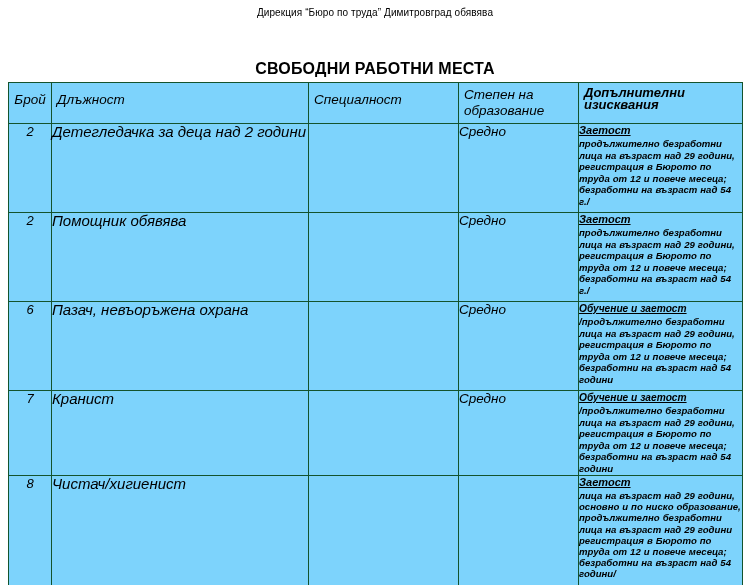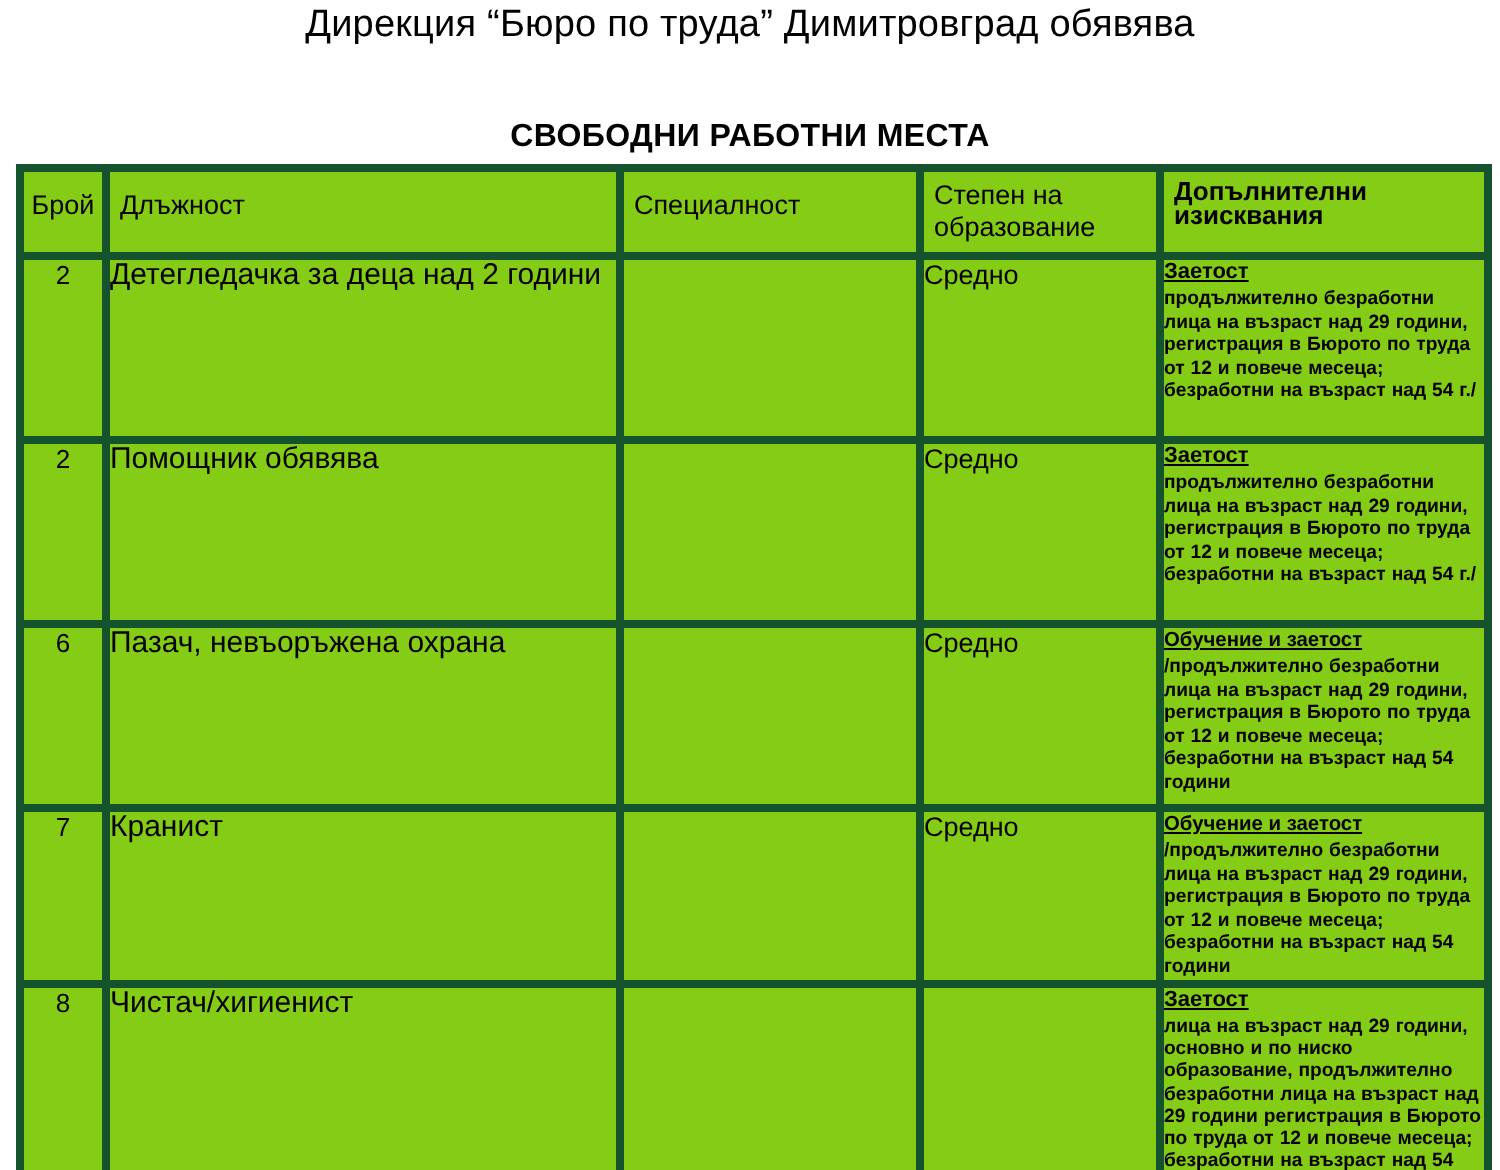--- a/index.html
+++ b/index.html
@@ -16,21 +16,21 @@
     color: #000000;
     -webkit-font-smoothing: antialiased;
   }
 
   
   .title-block {
     text-align: center;
     padding-top: 3px;
   }
   .title-line-1 {
-    font-size: 19px;
+    font-size: 10px;
     line-height: 19px;
     font-weight: normal;
     letter-spacing: 0.1px;
   }
   .title-line-2 {
     font-size: 16px;
     line-height: 20px;
     font-weight: bold;
     letter-spacing: 0.2px;
     margin-top: 37px;
@@ -47,24 +47,25 @@
     margin: 3px 0 0 8px;
     width: 734px;
   }
   table.jobs {
     border-collapse: collapse;
     table-layout: fixed;
     width: 734px;
     background: #ffffff;
   }
   table.jobs td, table.jobs th {
-    border: 4px solid #14532d;
+    border: 1px solid #14532d;
     vertical-align: top;
     padding: 0;
-    background: #84cc16;
+    background: #7dd3fc;
+    font-style: italic;
   }
 
   
   col.c-count { width: 43px; }
   col.c-title { width: 257px; }
   col.c-spec  { width: 150px; }
   col.c-edu   { width: 120px; }
   col.c-req   { width: 164px; }
 
   

